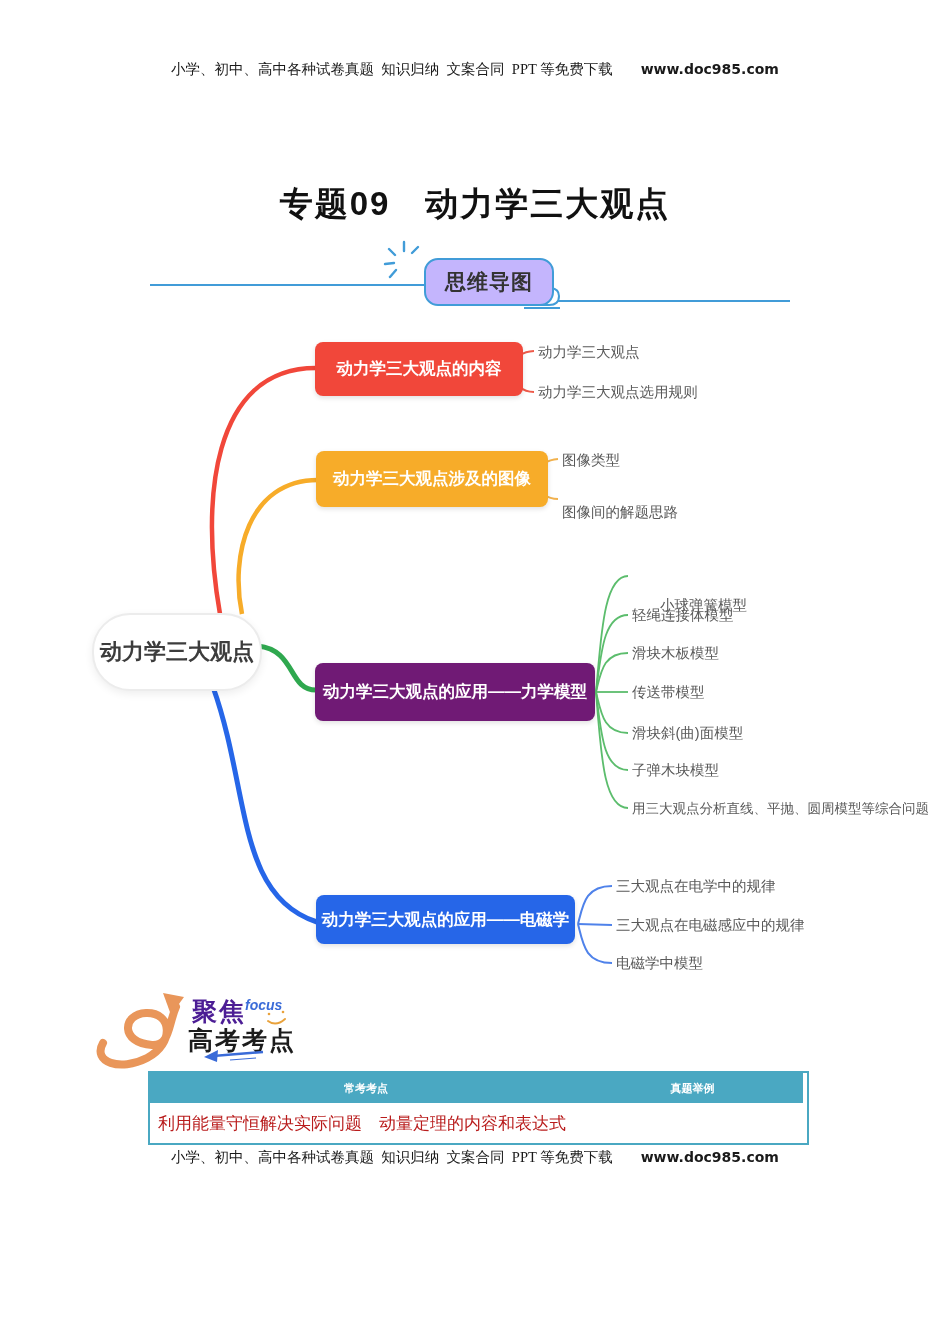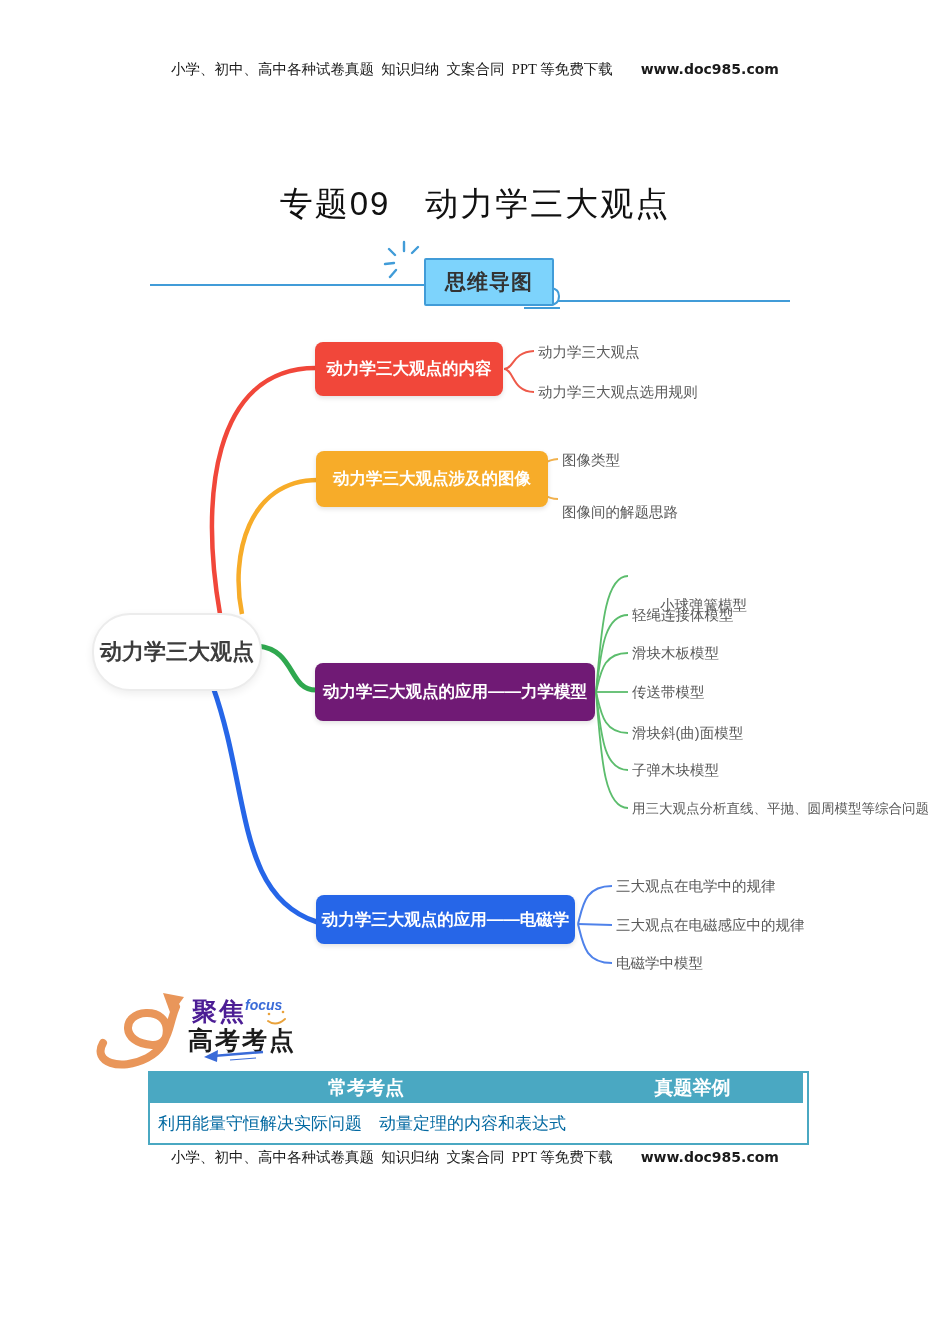--- a/index.html
+++ b/index.html
@@ -7,50 +7,50 @@
         font-family:"Liberation Sans",sans-serif;}
   .abs{position:absolute;}
   
   .pagehead{left:0;top:60px;width:950px;text-align:center;font-family:"Liberation Serif",serif;
             font-size:14.5px;color:#1a1a1a;white-space:pre;}
   .pagehead .url{font-family:"DejaVu Sans",sans-serif;font-weight:600;margin-left:28px;font-size:14px;}
   .pagefoot{left:0;top:1148px;width:950px;text-align:center;font-family:"Liberation Serif",serif;
             font-size:14.5px;color:#1a1a1a;white-space:pre;}
   .pagefoot .url{font-family:"DejaVu Sans",sans-serif;font-weight:600;margin-left:28px;font-size:14px;}
   
-  .title{left:0;top:182px;width:950px;text-align:center;font-size:33px;font-weight:normal;
+  .title{left:0;top:182px;width:950px;text-align:center;font-size:33px;font-weight:bold;
          color:#111;letter-spacing:2px;white-space:pre;}
   
-  .banner-box{left:424px;top:258px;width:126px;height:44px;background:#7dd3fc;border:2px solid #419cd8;
-              border-radius:2px;display:flex;align-items:center;justify-content:center;z-index:3;}
+  .banner-box{left:424px;top:258px;width:126px;height:44px;background:#c4b5fd;border:2px solid #419cd8;
+              border-radius:14px;display:flex;align-items:center;justify-content:center;z-index:3;}
   .banner-box span{font-size:21px;font-weight:bold;color:#333;letter-spacing:1px;}
   
   .central{left:92px;top:613px;width:166px;height:74px;background:#fff;border:2px solid #ececec;
            border-radius:38px;box-shadow:0 3px 8px rgba(0,0,0,.07);display:flex;align-items:center;
            justify-content:center;z-index:2;}
   .central span{font-size:22px;font-weight:bold;color:#3c3c3c;}
   .bnode{display:flex;align-items:center;justify-content:center;border-radius:8px;z-index:2;
          box-shadow:0 2px 5px rgba(0,0,0,.12);}
   .bnode span{font-size:16.5px;font-weight:bold;color:#ffffff;white-space:nowrap;}
-  .b0{left:315px;top:342px;width:188px;height:54px;}
+  .b0{left:315px;top:342px;width:208px;height:54px;}
   .b1{left:316px;top:451px;width:232px;height:56px;}
   .b2{left:315px;top:663px;width:280px;height:58px;}
   .b3{left:316px;top:895px;width:259px;height:49px;}
   .leaf{font-size:14.5px;color:#595959;white-space:nowrap;z-index:2;}
   .leaf.small{font-size:13.5px;}
   
   .fz1{left:192px;top:995px;font-size:25px;font-weight:bold;color:#4c1d95;letter-spacing:2px;}
   .ftag{left:245px;top:997px;font-size:14px;font-weight:bold;font-style:italic;color:#3a6bd8;}
   .fz2{left:188px;top:1024px;font-size:25px;font-weight:bold;color:#1c1c1c;letter-spacing:2px;text-align:center;}
   
   .extable{left:148px;top:1071px;width:657px;border:2px solid #4aa8c2;display:grid;
            grid-template-columns:432px 221px;grid-template-rows:30px 40px;z-index:2;background:#fff;}
   .th{background:#4aa8c2;color:#fff;font-family:"Liberation Serif",serif;font-weight:bold;
-      font-size:19px;display:flex;align-items:center;justify-content:center;}
-  .td{font-family:Liberation Sans, sans-serif;font-size:17px;color:#0369a1;display:flex;align-items:center;
+      font-size:11px;display:flex;align-items:center;justify-content:center;}
+  .td{font-family:Liberation Sans, sans-serif;font-size:17px;color:#b91c1c;display:flex;align-items:center;
       white-space:nowrap;overflow:hidden;border-radius:12px;}
   .td.left{padding-left:8px;}
   .td.right{padding-left:10px;border-left:2px solid #4aa8c2;}
   svg.deco{position:absolute;left:0;top:0;z-index:1;}
 </style>
 </head>
 <body>
 
 <div id="page">
 

